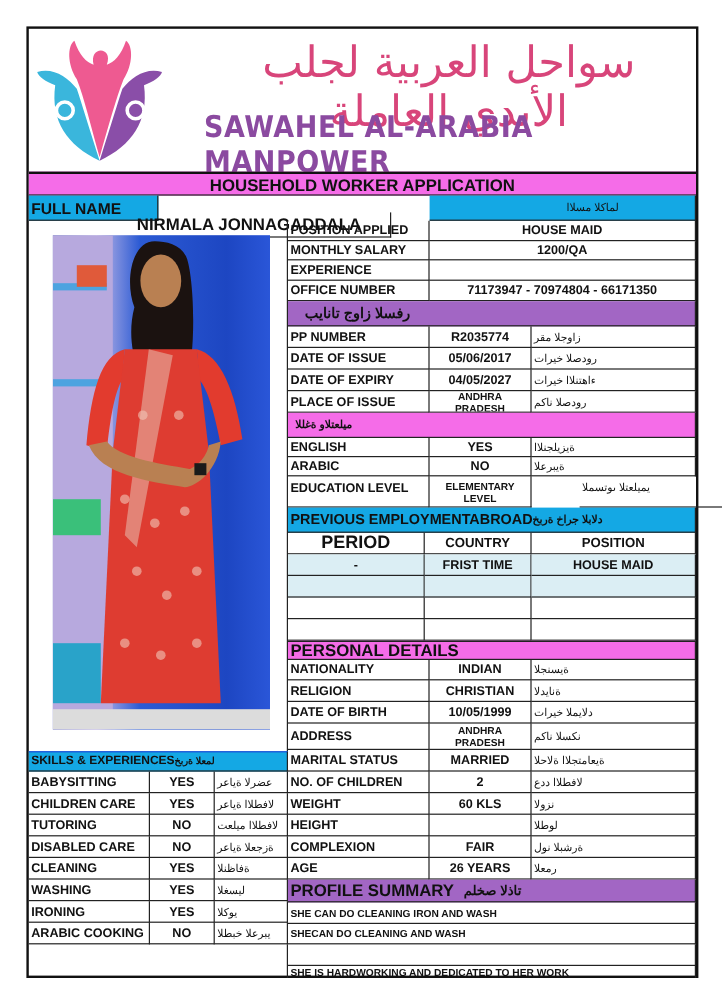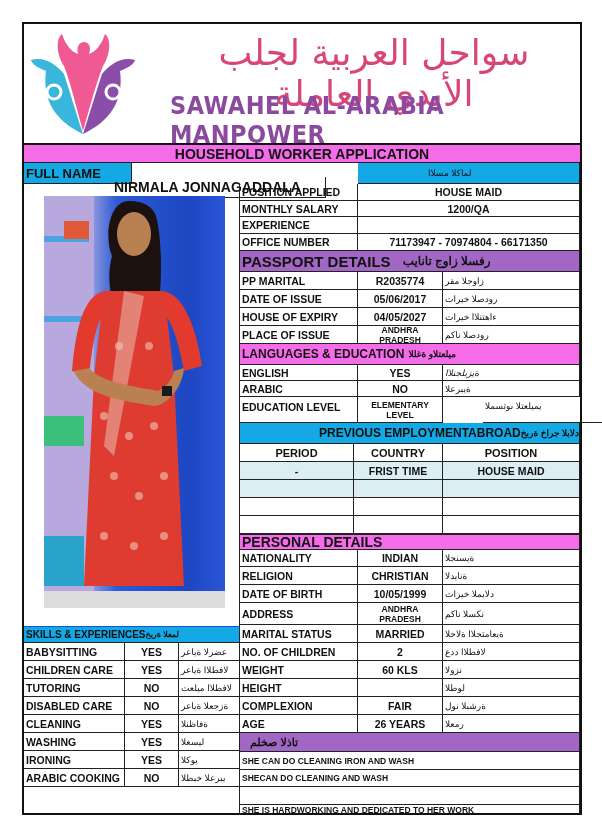--- a/index.html
+++ b/index.html
@@ -34,21 +34,21 @@
   </svg>
 </div>
 <div class="logo-ar">سواحل العربية لجلب الأيدي العاملة</div>
 <div class="logo-en">SAWAHEL AL-ARABIA MANPOWER</div>
 
 <div class="abs pink b" style="left:24px;top:143px;width:556px;height:20px;border-top:2px solid #111;border-bottom:1px solid #222;display:flex;align-items:center;justify-content:center;font-size:14px;">HOUSEHOLD WORKER APPLICATION</div>
 
 <div class="cell blue" style="left:24px;top:163px;width:108px;height:21px;font-size:13px;">FULL NAME</div>
 <div class="cell" style="left:112px;top:177px;width:214px;height:21px;font-size:14px;">NIRMALA JONNAGADDALA</div>
 <div class="cell blue ar" style="left:358px;top:163px;width:222px;height:21px;justify-content:flex-start;padding-right:0;padding-left:0;">
-    <span style="margin-right:auto;padding-left:70px;">لماكلا مسلاا</span>
+    <span style="margin-right:auto;padding-left:114px;">لماكلا مسلاا</span>
   </div>
 
 <div class="abs" style="left:44px;top:196px;width:181px;height:412px;overflow:hidden;background:linear-gradient(90deg,#7f88c9 0%,#c0b8e6 20%,#2c5bd4 40%,#1d46c2 80%,#2a56d8 100%);">
   <svg width="181" height="412" viewBox="0 0 181 412">
     <rect x="0" y="0" width="50" height="412" fill="#b7a9de"></rect>
     <rect x="0" y="40" width="45" height="6" fill="#4da3e0"></rect>
     <rect x="0" y="120" width="45" height="6" fill="#4da3e0"></rect>
     <rect x="20" y="25" width="25" height="18" fill="#e05a3a"></rect>
     <rect x="0" y="220" width="40" height="30" fill="#3ac07a"></rect>
     <rect x="0" y="340" width="40" height="50" fill="#29a3c9"></rect>
@@ -83,71 +83,69 @@
   <div class="cell center" style="left:358px;top:184px;width:222px;height:17px;">HOUSE MAID</div>
   <div class="cell" style="left:240px;top:201px;width:118px;height:16px;">MONTHLY SALARY</div>
   <div class="cell center" style="left:358px;top:201px;width:222px;height:16px;">1200/QA</div>
   <div class="cell" style="left:240px;top:217px;width:118px;height:17px;">EXPERIENCE</div>
   <div class="cell center" style="left:358px;top:217px;width:222px;height:17px;"></div>
   <div class="cell" style="left:240px;top:234px;width:118px;height:17px;">OFFICE NUMBER</div>
   <div class="cell center" style="left:358px;top:234px;width:222px;height:17px;">71173947 - 70974804 - 66171350</div>
 </div>
 
 <div class="cell purple" style="left:240px;top:251px;width:340px;height:21px;font-size:15px;">
-  <span>PASSPORT DETAILS</span>
   <span style="margin-left:12px;font-size:12px;direction:rtl;">رفسلا زاوج تانايب</span>
 </div>
 <div>
-  <div class="cell" style="left:240px;top:272px;width:118px;height:18px;">PP MARITAL</div>
+  <div class="cell" style="left:240px;top:272px;width:118px;height:18px;">PP NUMBER</div>
   <div class="cell center" style="left:358px;top:272px;width:85px;height:18px;">R2035774</div>
   <div class="cell ar" style="left:443px;top:272px;width:137px;height:18px;">زاوجلا مقر</div>
 
   <div class="cell" style="left:240px;top:290px;width:118px;height:18px;">DATE OF ISSUE</div>
   <div class="cell center" style="left:358px;top:290px;width:85px;height:18px;">05/06/2017</div>
   <div class="cell ar" style="left:443px;top:290px;width:137px;height:18px;">رودصلا خيرات</div>
 
-  <div class="cell" style="left:240px;top:308px;width:118px;height:18px;">HOUSE OF EXPIRY</div>
+  <div class="cell" style="left:240px;top:308px;width:118px;height:18px;">DATE OF EXPIRY</div>
   <div class="cell center" style="left:358px;top:308px;width:85px;height:18px;">04/05/2027</div>
   <div class="cell ar" style="left:443px;top:308px;width:137px;height:18px;">ءاهتنلاا خيرات</div>
 
   <div class="cell" style="left:240px;top:326px;width:118px;height:18px;">PLACE OF ISSUE</div>
   <div class="cell center small2" style="left:358px;top:326px;width:85px;height:18px;">
     <span>ANDHRA</span>
     <span>PRADESH</span>
   </div>
   <div class="cell ar" style="left:443px;top:326px;width:137px;height:18px;">رودصلا ناكم</div>
 </div>
 
 <div class="cell pink" style="left:240px;top:344px;width:340px;height:21px;font-size:12px;">
-  <span>LANGUAGES &amp; EDUCATION</span>
   <span style="margin-left:4px;font-size:9px;direction:rtl;">ميلعتلاو ةغللا</span>
 </div>
 <div>
   <div class="cell" style="left:240px;top:365px;width:118px;height:16px;">ENGLISH</div>
   <div class="cell center" style="left:358px;top:365px;width:85px;height:16px;">YES</div>
-  <div class="cell ar" style="left:443px;top:365px;width:137px;height:16px;font-style:italic;">ةيزيلجنلاا</div>
+  <div class="cell ar" style="left:443px;top:365px;width:137px;height:16px;">ةيزيلجنلاا</div>
 
   <div class="cell" style="left:240px;top:381px;width:118px;height:16px;">ARABIC</div>
   <div class="cell center" style="left:358px;top:381px;width:85px;height:16px;">NO</div>
   <div class="cell ar" style="left:443px;top:381px;width:137px;height:16px;">ةيبرعلا</div>
 
   <div class="cell" style="left:240px;top:397px;width:118px;height:26px;align-items:flex-start;padding-top:4px;">EDUCATION LEVEL</div>
   <div class="cell center small2" style="left:358px;top:397px;width:85px;height:26px;">
     <span>ELEMENTARY</span>
     <span>LEVEL</span>
   </div>
   <div class="cell ar" style="left:443px;top:397px;width:137px;height:26px;align-items:flex-start;padding-top:4px;margin-left:40px;">يميلعتلا ىوتسملا</div>
 </div>
 
-<div class="cell blue" style="left:240px;top:423px;width:340px;height:21px;font-size:12px;justify-content:flex-end;">
+<div class="cell blue" style="left:240px;top:423px;width:340px;height:21px;font-size:12px;">
   <span>PREVIOUS EMPLOYMENTABROAD</span>
   <span style="font-size:9px;direction:rtl;">دلابلا جراخ ةربخ</span>
 </div>
 <div>
-  <div class="cell center" style="left:240px;top:444px;width:114px;height:18px;font-size:11px;">PERIOD</div>
+  <div class="cell center" style="left:240px;top:444px;width:114px;height:18px;font-size:15px;">PERIOD</div>
   <div class="cell center" style="left:354px;top:444px;width:89px;height:18px;font-size:11px;">COUNTRY</div>
   <div class="cell center" style="left:443px;top:444px;width:137px;height:18px;font-size:11px;">POSITION</div>
 
   <div class="cell center lightblue" style="left:240px;top:462px;width:114px;height:18px;">-</div>
   <div class="cell center lightblue" style="left:354px;top:462px;width:89px;height:18px;">FRIST TIME</div>
   <div class="cell center lightblue" style="left:443px;top:462px;width:137px;height:18px;">HOUSE MAID</div>
 
   <div class="cell center lightblue" style="left:240px;top:480px;width:114px;height:18px;"></div>
   <div class="cell center lightblue" style="left:354px;top:480px;width:89px;height:18px;"></div>
   <div class="cell center lightblue" style="left:443px;top:480px;width:137px;height:18px;"></div>
@@ -201,20 +199,21 @@
   <div class="cell" style="left:240px;top:697px;width:118px;height:18px;">COMPLEXION</div>
   <div class="cell center" style="left:358px;top:697px;width:85px;height:18px;">FAIR</div>
   <div class="cell ar" style="left:443px;top:697px;width:137px;height:18px;">ةرشبلا نول</div>
 
   <div class="cell" style="left:240px;top:715px;width:118px;height:18px;">AGE</div>
   <div class="cell center" style="left:358px;top:715px;width:85px;height:18px;">26 YEARS</div>
   <div class="cell ar" style="left:443px;top:715px;width:137px;height:18px;">رمعلا</div>
 </div>
 
 <div class="cell purple" style="left:240px;top:733px;width:340px;height:19px;font-size:14px;">
+  <span>PROFILE SUMMARY</span>
   <span style="margin-left:8px;font-size:11px;direction:rtl;">تاذلا صخلم</span>
 </div>
 <div>
   <div class="cell" style="left:240px;top:752px;width:340px;height:18px;font-size:8.5px;">SHE CAN DO CLEANING IRON AND WASH</div>
   <div class="cell" style="left:240px;top:770px;width:340px;height:17px;font-size:8.5px;">SHECAN  DO CLEANING AND WASH</div>
   <div class="cell" style="left:240px;top:787px;width:340px;height:18px;font-size:8.5px;"></div>
   <div class="cell" style="left:240px;top:805px;width:340px;height:10px;font-size:8.5px;border-bottom:none;">SHE IS HARDWORKING AND DEDICATED TO HER WORK</div>
 </div>
 
 <div class="cell blue" style="left:24px;top:626px;width:216px;height:17px;font-size:10px;border-top:1px solid #1d4ed8;">

